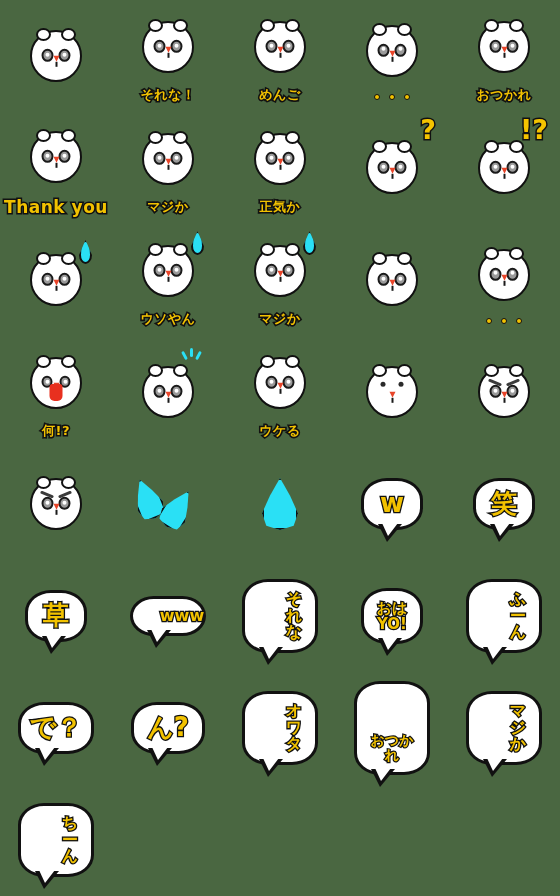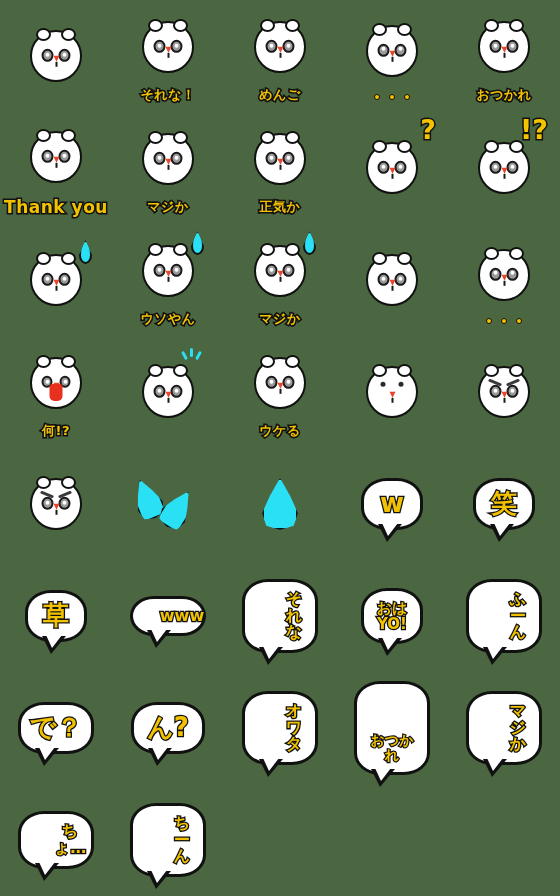--- a/index.html
+++ b/index.html
@@ -751,28 +751,20 @@
       </div>
     </div>
     <div class="cell" title="マジか">
       <div class="art">
         <div class="bubble">
           <div class="btext sz-sm">マジか</div>
           <div class="tail"></div>
         </div>
       </div>
     </div>
-    <div class="cell" title="ちょ…">
-      <div class="art">
-        <div class="bubble">
-          <div class="btext sz-sm">ちょ…</div>
-          <div class="tail"></div>
-        </div>
-      </div>
-    </div>
     <div class="cell" title="ちーん">
       <div class="art">
         <div class="bubble">
           <div class="btext sz-sm">ちーん</div>
           <div class="tail"></div>
         </div>
       </div>
     </div>
   </div>
 

